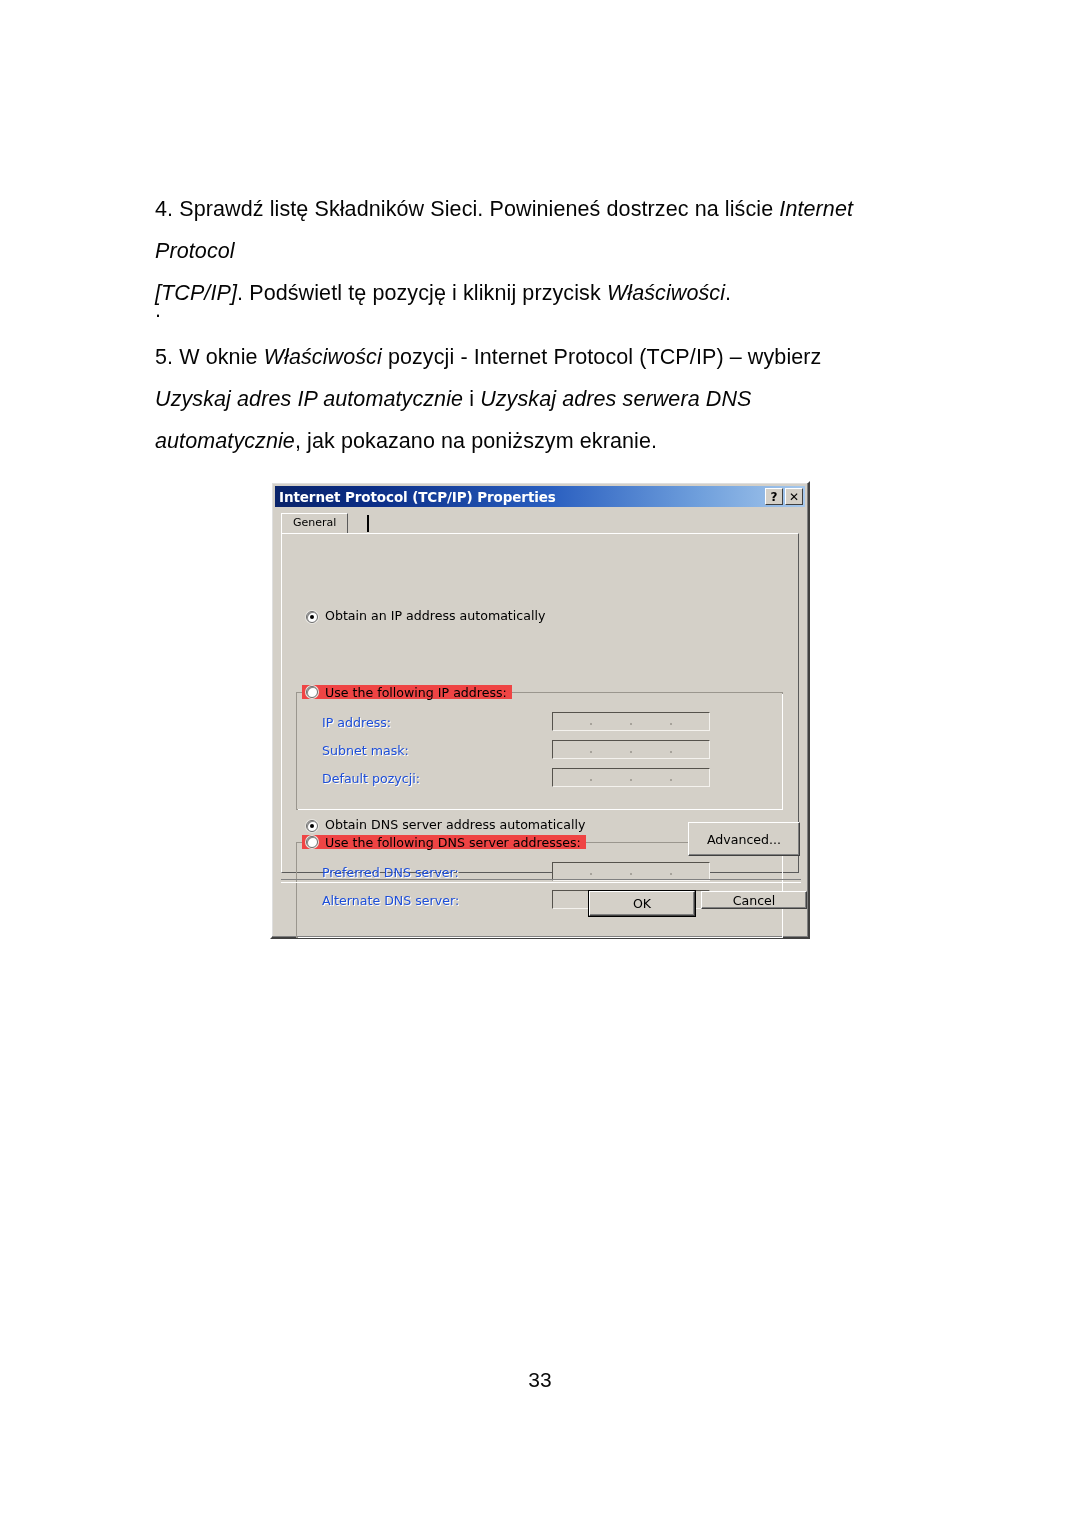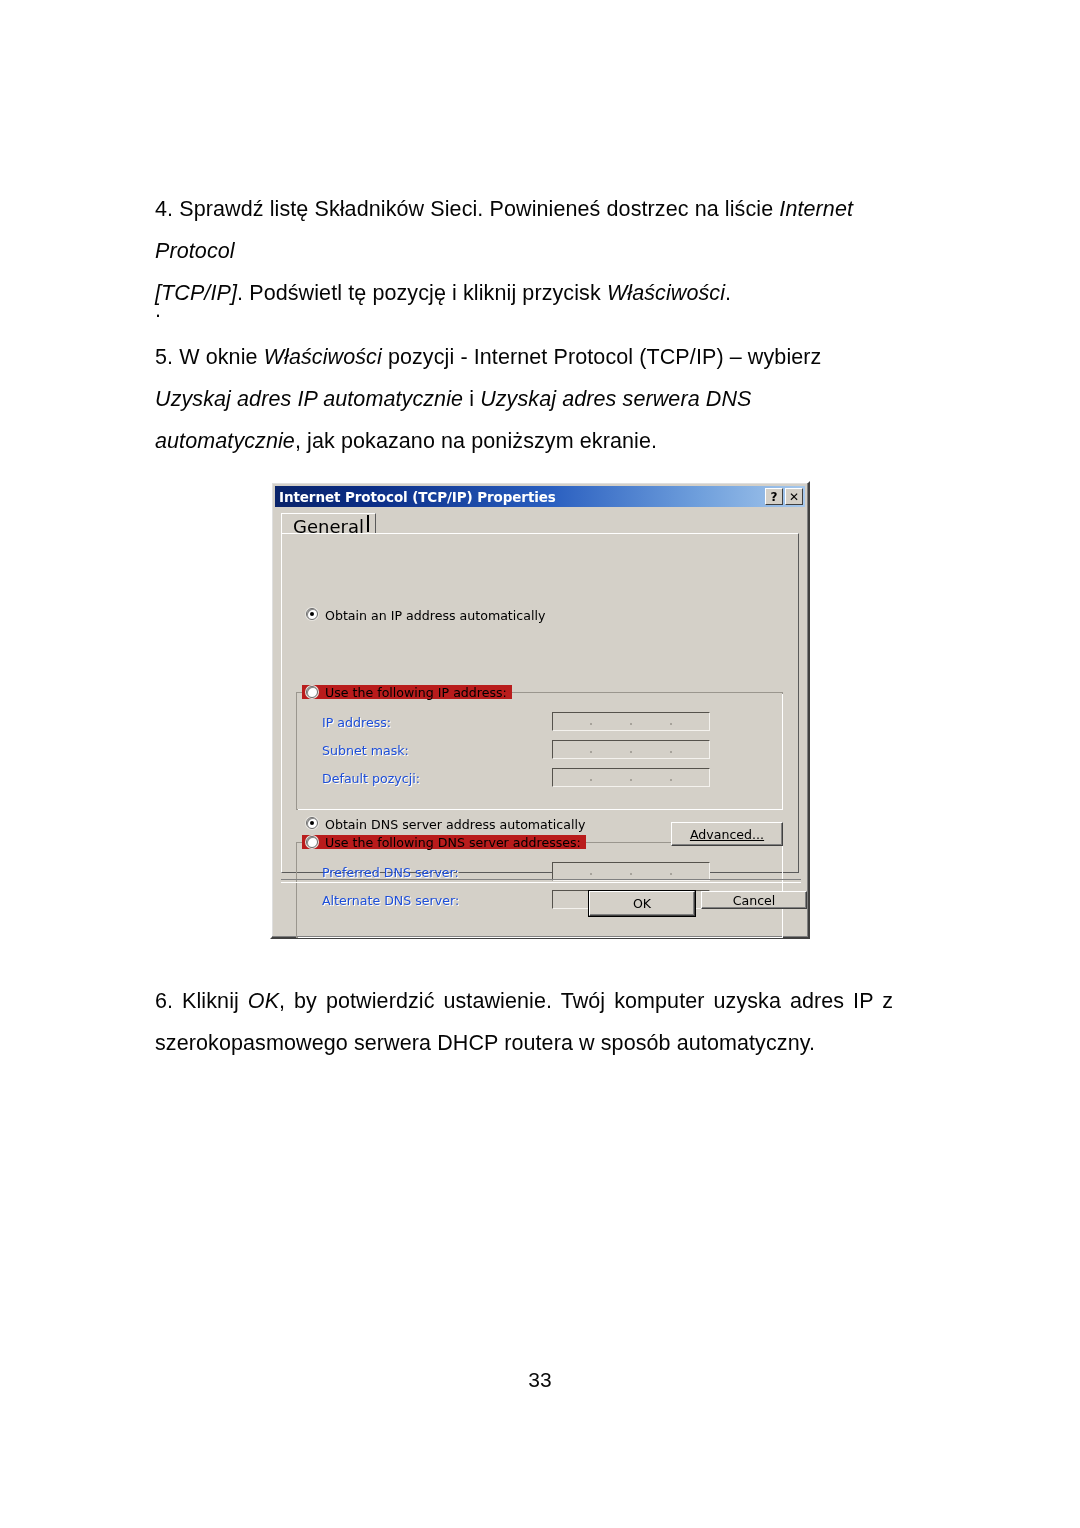--- a/index.html
+++ b/index.html
@@ -124,21 +124,21 @@
     height: 22px;
   }
   .tab {
     position: absolute;
     left: 0; top: 0;
     padding: 2px 11px 3px 11px;
     background: #d4d0c8;
     border-top: 1.5px solid #ffffff;
     border-left: 1.5px solid #ffffff;
     border-right: 1.5px solid #5a5a5a;
-    font-size: 18px;
+    font-size: 11px;
     color: #000000;
     box-sizing: border-box;
     height: 22px;
   }
   .tab-caret {
     position: absolute;
     left: 86px;
     top: 2px;
     width: 2px;
     height: 17px;
@@ -165,21 +165,21 @@
     top: 12px;
     width: 470px;
     font-size: 12.6px;
     line-height: 15.5px;
     color: #000000;
   }
 
   .radio-row {
     position: absolute;
     display: flex;
-    align-items: flex-start;
+    align-items: flex-end;
     font-size: 12.6px;
     color: #000000;
     white-space: nowrap;
   }
   .radio {
     width: 12px;
     height: 12px;
     border-radius: 50%;
     background: #ffffff;
     border: 1.2px solid #6a6a6a;
@@ -214,21 +214,21 @@
     border-bottom: 1px solid #ffffff;
     pointer-events: none;
   }
 
   #ip-group   { left: 14px; top: 158px; width: 487px; height: 118px; }
   #dns-group  { left: 14px; top: 308px; width: 487px; height: 96px; }
 
   
   .group-radio-row {
     position: absolute;
-    background: #b91c1c;
+    background: #ef4444;
     padding: 0 5px 0 4px;
     display: flex;
     align-items: center;
     font-size: 12.6px;
     white-space: nowrap;
     height: 14px;
   }
 
   .field-label {
     position: absolute;
@@ -274,21 +274,21 @@
     justify-content: center;
     font-size: 12.6px;
     color: #000000;
     font-family: "DejaVu Sans", sans-serif;
   }
   .btn.default {
     outline: 1.5px solid #000000;
     outline-offset: 0px;
   }
 
-  #advanced-btn { left: 389px; top: 288px; width: 112px; height: 24px; text-decoration: underline; }
+  #advanced-btn { left: 406px; top: 288px; width: 112px; height: 34px; }
   #ok-btn     { left: 317px; top: 408px; width: 106px; height: 25px; }
   #cancel-btn { left: 429px; top: 408px; width: 106px; height: 18px; }
 
   .sep-line {
     position: absolute;
     left: 9px; top: 396px;
     width: 520px;
     height: 2px;
     border-top: 1px solid #808080;
     border-bottom: 1px solid #ffffff;
@@ -390,20 +390,17 @@
 
       <div class="btn" id="advanced-btn">Advanced...</div>
     </div>
 
     <div class="sep-line"></div>
 
     <div class="btn default" id="ok-btn">OK</div>
     <div class="btn" id="cancel-btn">Cancel</div>
   </div>
 
-  <div class="text-col para just-all" id="para6">
-    <span>6. Kliknij </span><span class="it">OK</span><span>, by potwierdzić ustawienie. Twój komputer uzyska adres IP z szerokopasmowego serwera DHCP routera w sposób automatyczny.</span>
-  </div>
 
 
   <div class="page-number">33</div>
 
 </div>
 
 </body></html>

